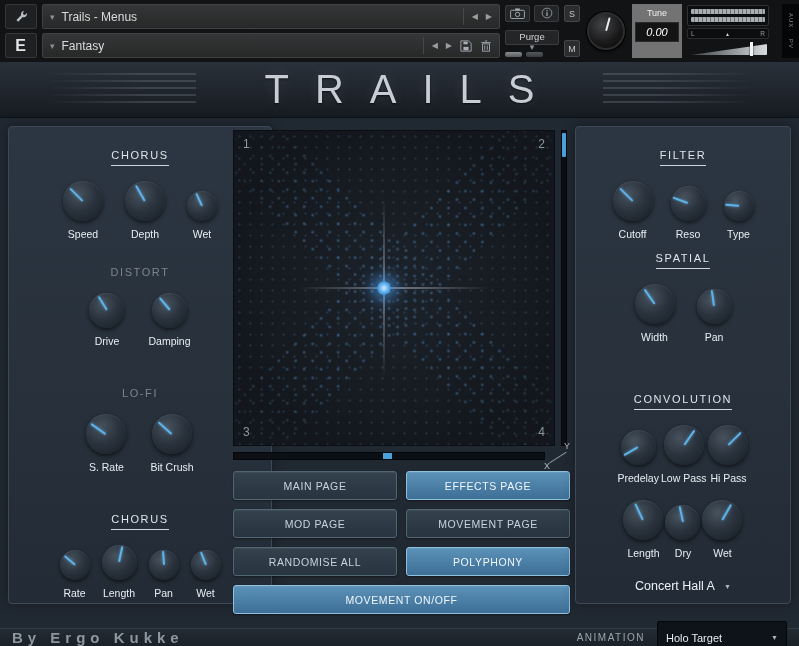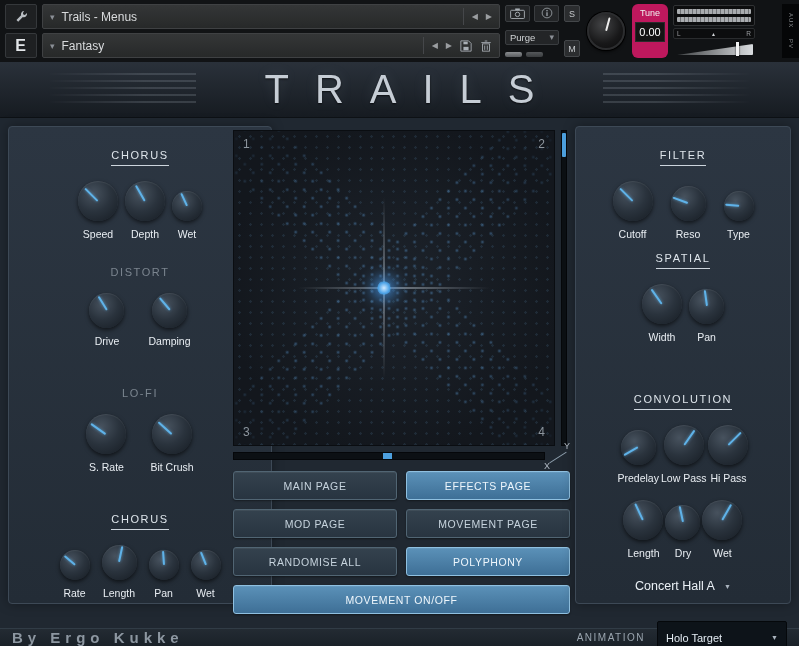--- a/index.html
+++ b/index.html
@@ -25,36 +25,36 @@
   .row-end { margin-left:auto; display:flex; align-items:center; gap:8px;
     border-left:1px solid #45474a; padding-left:8px; height:70%; }
   .nav-arrow { font-size:8px; color:#9a9da0; cursor:pointer; }
   .icon-btn { display:flex; align-items:center; cursor:pointer; }
   .k-cluster { width:54px; display:flex; flex-direction:column; justify-content:space-between; padding:1px 0; }
   .cl-icons { display:flex; gap:4px; }
   .icon-box { width:25px; height:17px; background:#232527; border:1px solid #3a3d40; border-radius:2px;
     display:flex; align-items:center; justify-content:center; cursor:pointer; }
   .purge-box { height:15px; display:flex; align-items:center; justify-content:space-between;
     background:#232527; border:1px solid #3a3d40; border-radius:2px; padding:0 4px;
-    font-size:9.5px; color:#cfd2d4; cursor:pointer; }
+    font-size:9.5px; color:#cfd2d4; cursor:pointer;flex-direction:column; }
   .pill-row { display:flex; gap:4px; }
   .pill { width:17px; height:5px; border-radius:2px; background:linear-gradient(#8a8d90,#595c5f); }
   .pill.dark { background:linear-gradient(#55585b,#3a3d3f); }
   .k-sm { width:16px; display:flex; flex-direction:column; justify-content:space-between; padding:1px 0; }
   .sm-btn { height:17px; background:#2b2d2f; border:1px solid #44474a; border-radius:2px;
     color:#c6c9cc; font-size:9px; display:flex; align-items:center; justify-content:center; cursor:pointer; }
   .k-tune { width:42px; display:flex; align-items:center; justify-content:center; }
   .tune-knob { position:relative; width:38px; height:38px; border-radius:50%;
     background:radial-gradient(circle at 40% 32%, #434446, #181819 60%, #0a0a0b);
     border:2px solid #2c2d2f; box-shadow:0 0 0 1px #000, 0 2px 3px rgba(0,0,0,.7); cursor:pointer; }
   .tune-knob .pointer { background:#ececec; box-shadow:none; height:42%; }
-  .tune-display { width:36px; background:#be185d; border-radius:6px; color:#f0f0f0;
+  .tune-display { width:50px; background:#737373; border-radius:0; color:#f0f0f0;
     font-size:9px; text-align:center; padding-top:4px; }
   .tune-value { margin:4px 3px 0; background:#141414; border:1px solid #2a2a2a;
-    font-size:11px; padding:3px 0; color:#fff; }
+    font-size:11px; padding:3px 0; color:#fff;font-style:italic; }
   .k-meters { width:82px; display:flex; flex-direction:column; gap:2px; padding:1px 0; }
   .meter-box { height:21px; background:#0c0d0e; border:1px solid #303234; border-radius:2px;
     padding:3px; display:flex; flex-direction:column; gap:3px; }
   .mbar { flex:1; border-radius:1px;
     background:repeating-linear-gradient(90deg,#a9acaf 0 3px,#707376 3px 4px); }
   .pan-strip { height:11px; background:#0c0d0e; border:1px solid #2a2c2e; border-radius:2px;
     display:flex; align-items:center; justify-content:space-between; padding:0 3px;
     font-size:6.5px; color:#9a9da0; cursor:pointer; }
   .center-marker { font-size:5px; color:#d0d3d6; }
   .fader-area { height:15px; position:relative; cursor:pointer; }
@@ -89,21 +89,21 @@
   .section { display:flex; flex-direction:column; align-items:center; }
   .sec-title { font-size:11px; letter-spacing:1.6px; color:#dee5eb; margin-bottom:15px; }
   .sec-title.underlined { border-bottom:1px solid #cdd5dd; padding-bottom:4px; }
   .sec-title.dim { color:#7b858f; }
   .section.chorus  { margin-bottom:26px; }
   .section.distort { margin-bottom:40px; }
   .section.lofi    { margin-bottom:40px; }
   .section.filter  { margin-bottom:12px; }
   .section.spatial { margin-bottom:50px; }
   .knob-row { display:flex; align-items:flex-end; gap:18px; }
-  .knob-row.g22 { gap:7px; } .knob-row.g24 { gap:24px; }
+  .knob-row.g22 { gap:22px; } .knob-row.g24 { gap:24px; }
   .knob-row.g13 { gap:12px; } .knob-row.g15 { gap:2px; }
   .knob-row.rowgap { margin-bottom:16px; }
   .knob-unit { display:flex; flex-direction:column; align-items:center; gap:7px; }
   .knob { position:relative; border-radius:50%; cursor:pointer;
     background:radial-gradient(circle at 38% 32%, #47525e 0%, #2a333d 48%, #161c23 100%);
     box-shadow:0 2px 4px rgba(0,0,0,.6), inset 0 1px 1px rgba(255,255,255,.08); }
   .knob.sm { width:30px; height:30px; } .knob.md { width:35px; height:35px; } .knob.lg { width:40px; height:40px; }
   .pointer { position:absolute; left:50%; bottom:50%; width:2px; height:46%; margin-left:-1px;
     background:#5fb2e8; border-radius:1px; transform-origin:50% 100%;
     box-shadow:0 0 3px rgba(95,178,232,.7); }

